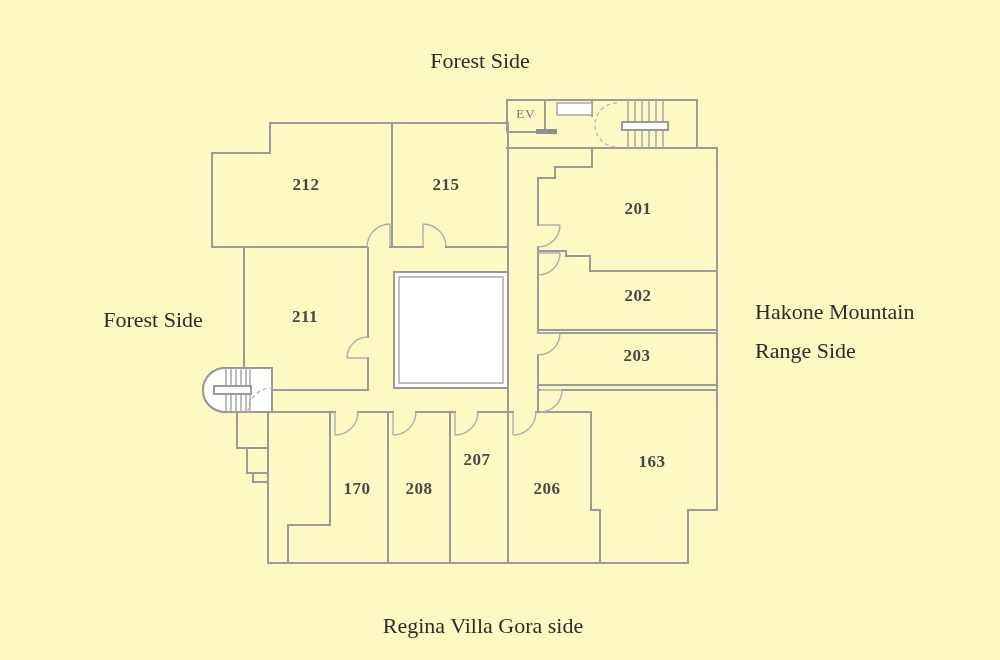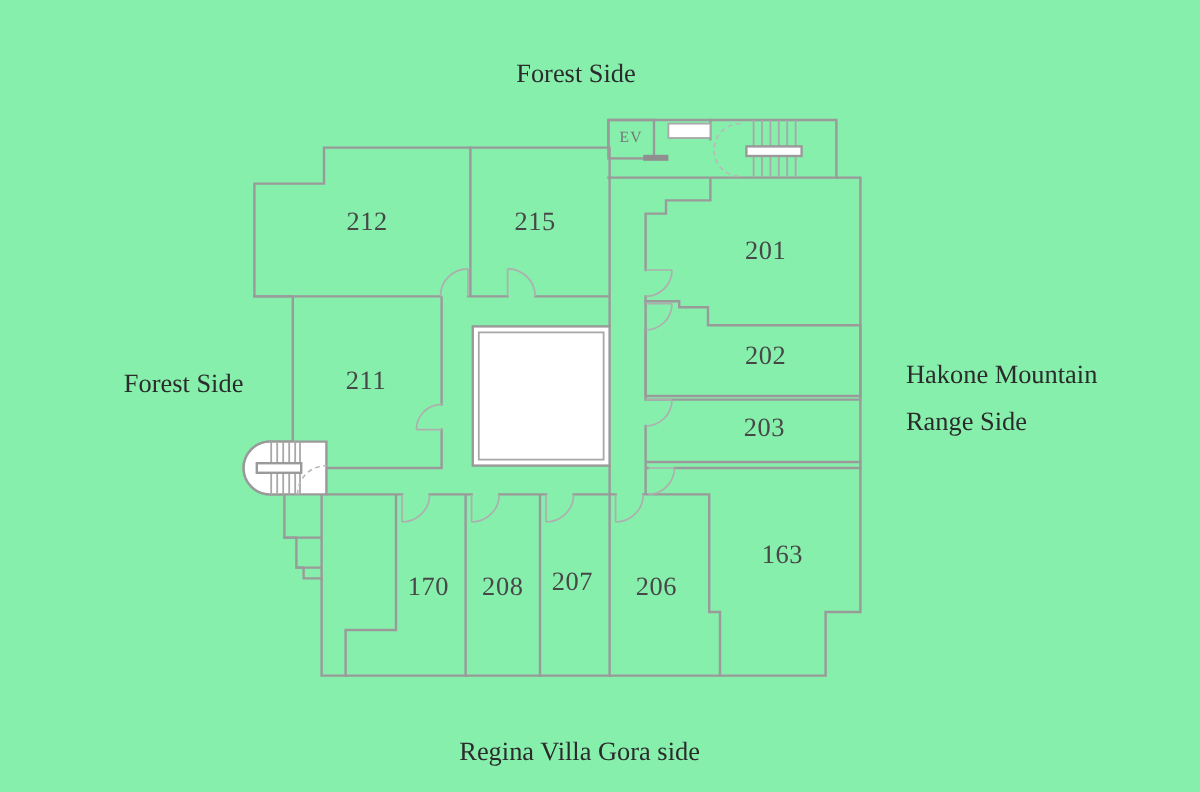--- a/index.html
+++ b/index.html
@@ -1,28 +1,28 @@
 <!DOCTYPE html>
 <html><head>
 <meta charset="utf-8">
 <style>
   html,body{margin:0;padding:0;background:#ffffff;}
   #stage{
-    position:relative;width:1000px;height:660px;background:#86efac;overflow:hidden;
+    position:relative;width:1000px;height:660px;background:#fef9c3;overflow:hidden;
     font-family:"Liberation Serif","DejaVu Serif",serif;
   }
   #plan-svg{position:absolute;left:0;top:0;}
   .wall{stroke:#9a9a9a;stroke-width:2;fill:none;stroke-linecap:square;stroke-linejoin:miter;}
   .wall-thin{stroke:#a8a8a8;stroke-width:1.5;fill:none;}
   .door{stroke:#aeaeae;stroke-width:1.4;fill:none;}
   .dashed{stroke:#b8b8b8;stroke-width:1.3;fill:none;stroke-dasharray:4 3;}
   .whitefill{fill:#ffffff;}
   .lbl{
     position:absolute;transform:translate(-50%,-50%);
-    color:#474747;font-size:22px;white-space:nowrap;letter-spacing:0.5px;
+    color:#474747;font-size:17px;white-space:nowrap;letter-spacing:0.5px;font-weight:bold;
   }
   .side-lbl{
     position:absolute;transform:translate(-50%,-50%);
     color:#2b2b2b;font-size:22px;white-space:nowrap;
   }
   .hakone{
     position:absolute;left:755px;top:292px;
     color:#2b2b2b;font-size:22px;line-height:39px;white-space:nowrap;
   }
   .ev-lbl{
@@ -102,20 +102,20 @@
   </div>
   <div class="side-lbl" style="left:483px;top:602px;margin-top:24px;">Regina Villa Gora side</div>
 
   <div class="ev-lbl" style="left:526px;top:114px;">EV</div>
 
   <div class="lbl" style="left:638px;top:209px;">201</div>
   <div class="lbl" style="left:638px;top:296px;text-align:right;">202</div>
   <div class="lbl" style="left:637px;top:356px;">203</div>
   <div class="lbl" style="left:652px;top:462px;">163</div>
   <div class="lbl" style="left:547px;top:489px;">206</div>
-  <div class="lbl" style="left:477px;top:485px;">207</div>
+  <div class="lbl" style="left:477px;top:460px;">207</div>
   <div class="lbl" style="left:419px;top:489px;">208</div>
   <div class="lbl" style="left:357px;top:489px;">170</div>
   <div class="lbl" style="left:305px;top:317px;">211</div>
   <div class="lbl" style="left:306px;top:185px;">212</div>
   <div class="lbl" style="left:446px;top:185px;text-align:right;">215</div>
 
 </div>
 
 </body></html>

